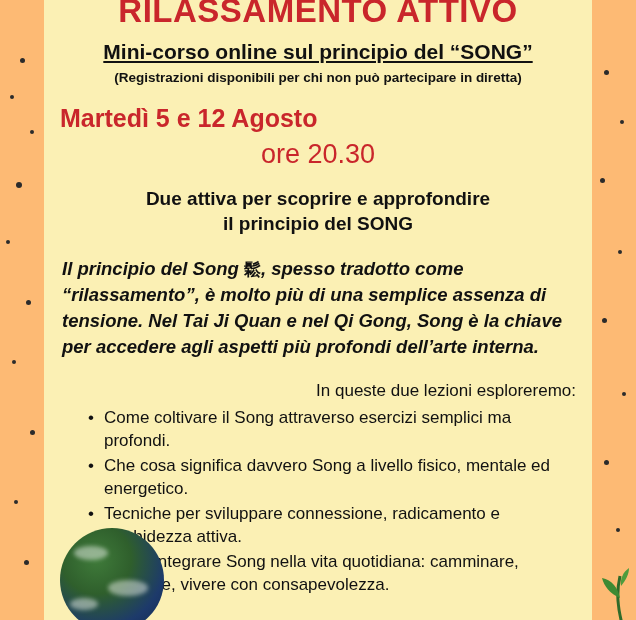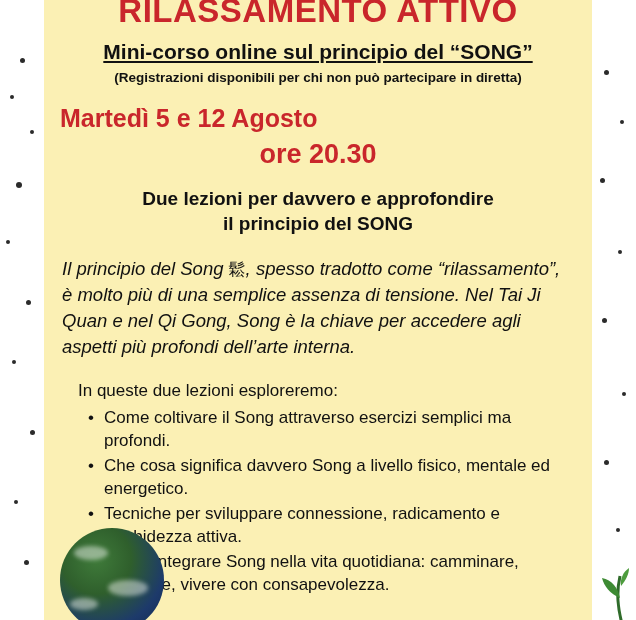--- a/index.html
+++ b/index.html
@@ -10,21 +10,21 @@
     width: 636px;
     height: 620px;
     overflow: hidden;
     background: #f5e03c;
     font-family: "Liberation Sans", sans-serif;
     position: relative;
   }
   .poster {
     position: absolute;
     inset: 0;
-    background: #ffffff;
+    background: #fdba74;
   }
   
   .panel {
     position: absolute;
     left: 44px;
     top: 0;
     width: 548px;
     height: 620px;
     background: #fbf0b4;
   }
@@ -79,52 +79,53 @@
     text-align: left;
     color: #c9262b;
     font-weight: bold;
     font-size: 25px;
     line-height: 36px;
     margin: 14px 0 0 0;
   }
   .time {
     text-align: center;
     color: #c9262b;
-    font-weight: bold;
+    font-weight: normal;
     font-size: 27px;
     line-height: 32px;
     margin: 2px 0 0 0;
   }
   .lead {
     text-align: center;
     font-weight: bold;
     font-size: 19px;
     color: #111;
     line-height: 25px;
     margin: 16px 0 0 0;
   }
   .quote {
     font-style: italic;
-    font-weight: normal;
+    font-weight: bold;
     font-size: 18.5px;
     color: #111;
     line-height: 26px;
     margin: 20px 2px 0 2px;
     text-align: left;
   }
   .han {
     font-family: "DejaVu Sans", sans-serif;
     font-style: normal;
     font-size: 17px;
   }
   .explore {
     font-size: 17px;
     color: #111;
     margin: 20px 0 0 18px;
     line-height: 22px;
+    text-align: right;
   }
   ul.bullets {
     margin: 4px 0 0 0;
     padding-left: 28px;
     list-style: none;
   }
   ul.bullets li {
     font-size: 17px;
     color: #111;
     line-height: 23px;
@@ -197,21 +198,21 @@
 
   <div class="panel"></div>
 
   <div class="content">
     <h1 class="title">RILASSAMENTO ATTIVO</h1>
     <div class="subtitle">Mini-corso online sul principio del “SONG”</div>
     <div class="note">(Registrazioni disponibili per chi non può partecipare in diretta)</div>
     <div class="dates">Martedì 5 e 12 Agosto</div>
     <div class="time">ore 20.30</div>
     <div class="lead">
-      <span>Due lezioni per davvero e approfondire</span><br>
+      <span>Due attiva per scoprire e approfondire</span><br>
       <span>il principio del SONG</span>
     </div>
     <p class="quote"><span>Il principio del Song </span><span class="han">鬆</span><span>, spesso tradotto come “rilassamento”, è molto più di una semplice assenza di tensione. Nel Tai Ji Quan e nel Qi Gong, Song è la chiave per accedere agli aspetti più profondi dell’arte interna.</span></p>
     <div class="explore">In queste due lezioni esploreremo:</div>
     <ul class="bullets">
       <li>Come coltivare il Song attraverso esercizi semplici ma profondi.</li>
       <li>Che cosa significa davvero Song a livello fisico, mentale ed energetico.</li>
       <li>Tecniche per sviluppare connessione, radicamento e morbidezza attiva.</li>
       <li>Come integrare Song nella vita quotidiana: camminare, respirare, vivere con consapevolezza.</li>
     </ul>

